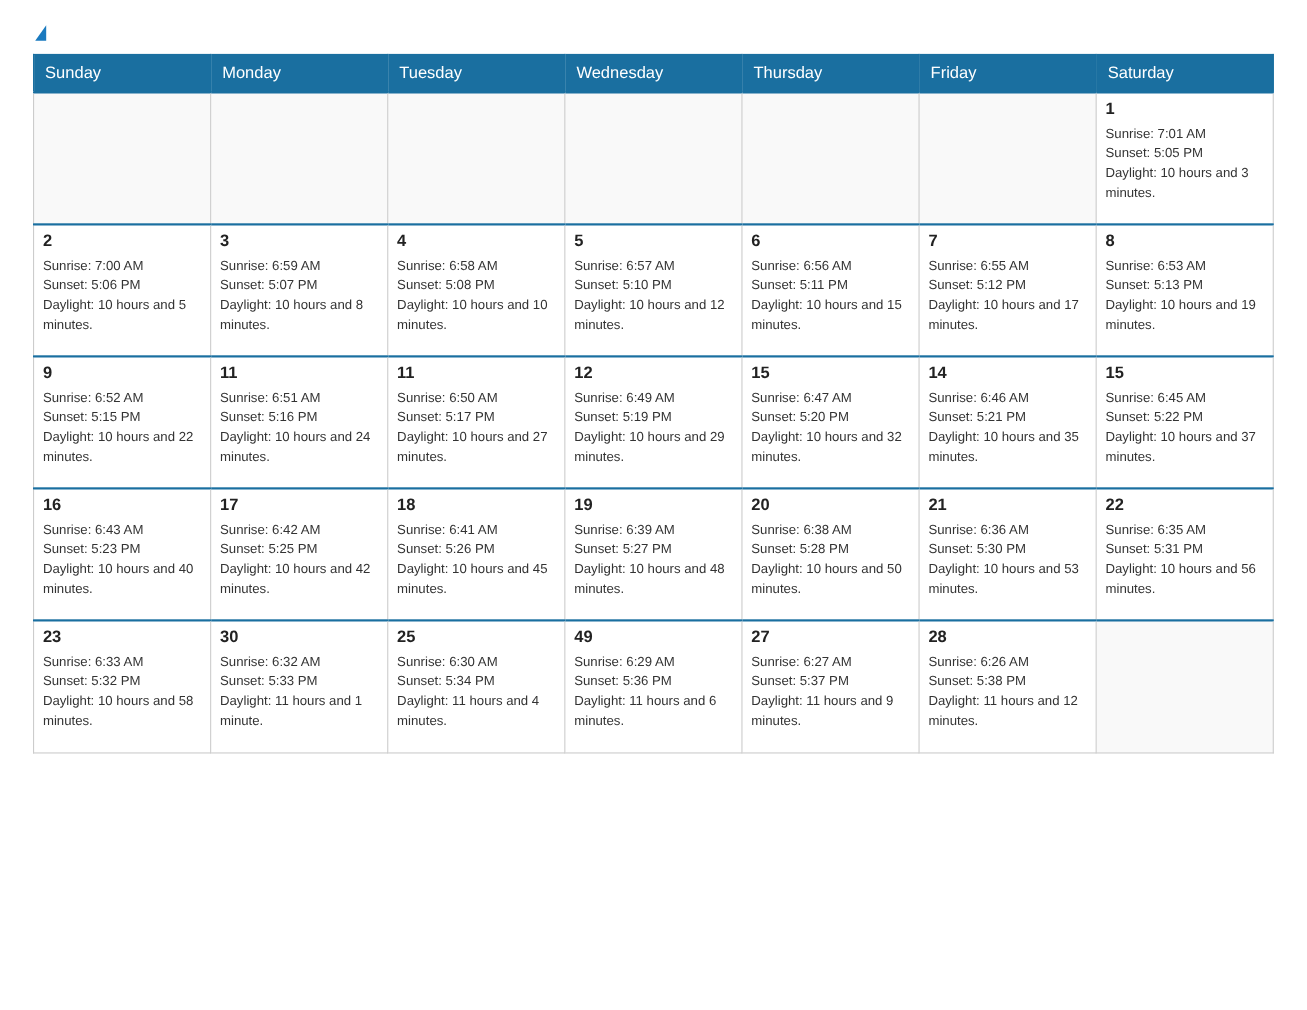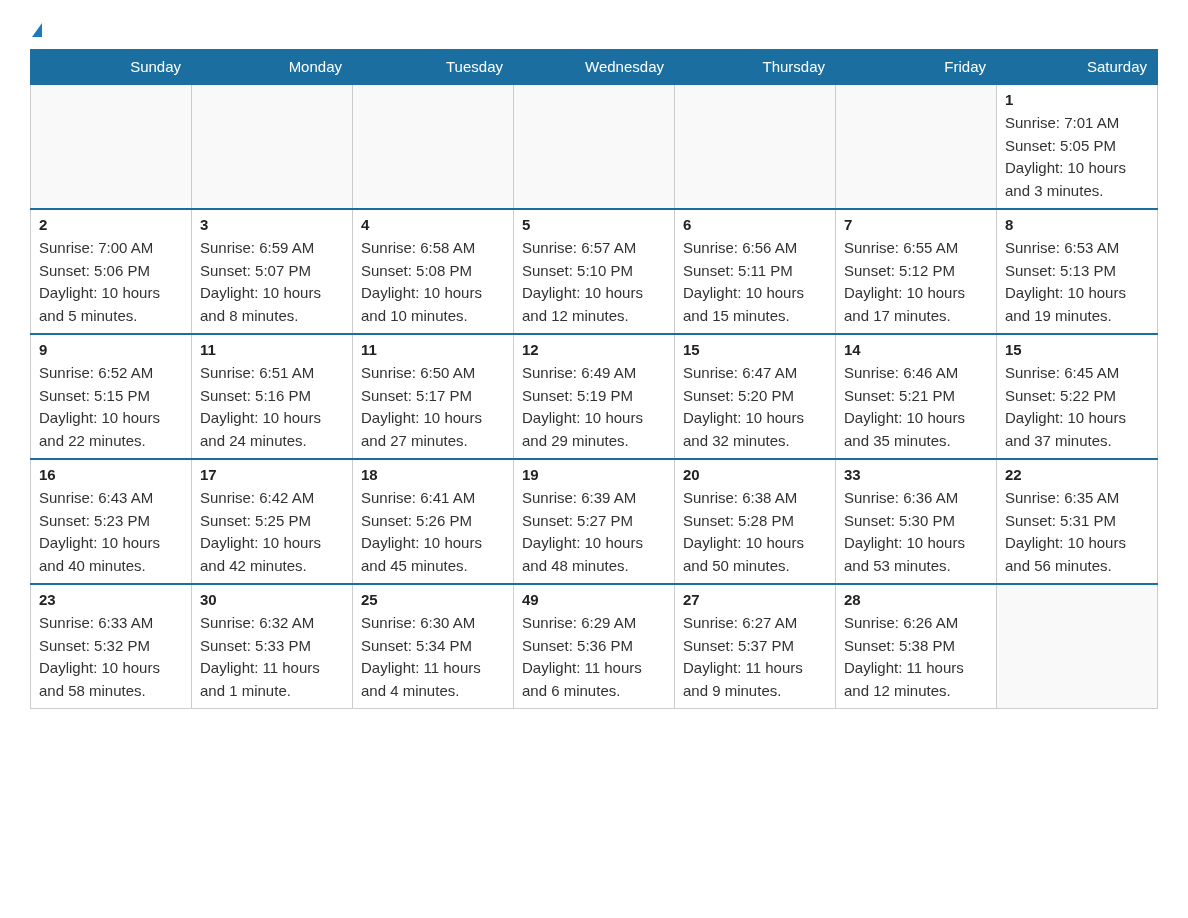--- a/index.html
+++ b/index.html
@@ -67,21 +67,21 @@
       width: 100%;
       border-collapse: collapse;
       margin-top: 10px;
     }
     .calendar th {
       background-color: #1a6fa0;
       color: #fff;
       font-size: 15px;
       font-weight: normal;
       padding: 8px 10px;
-      text-align: right;
+      text-align: left;
       border: 1px solid #1a6fa0;
     }
     .calendar td {
       vertical-align: top;
       border: 1px solid #ccc;
       padding: 6px 8px;
       width: calc(100% / 7);
       min-height: 120px;
       height: 120px;
     }
@@ -92,21 +92,21 @@
       border-top: 2px solid #1a6fa0;
     }
     .day-number {
       font-size: 15px;
       font-weight: bold;
       color: #222;
       margin-bottom: 4px;
       display: block;
     }
     .day-info {
-      font-size: 15px;
+      font-size: 12px;
       color: #333;
       line-height: 1.5;
     }
     .empty-cell {
       background: #f9f9f9;
     }
   </style>
 </head>
 <body>
 
@@ -224,21 +224,21 @@
         </td>
         <td>
           <span class="day-number">19</span>
           <div class="day-info">Sunrise: 6:39 AM<br>Sunset: 5:27 PM<br>Daylight: 10 hours and 48 minutes.</div>
         </td>
         <td>
           <span class="day-number">20</span>
           <div class="day-info">Sunrise: 6:38 AM<br>Sunset: 5:28 PM<br>Daylight: 10 hours and 50 minutes.</div>
         </td>
         <td>
-          <span class="day-number">33</span>
+          <span class="day-number">21</span>
           <div class="day-info">Sunrise: 6:36 AM<br>Sunset: 5:30 PM<br>Daylight: 10 hours and 53 minutes.</div>
         </td>
         <td>
           <span class="day-number">22</span>
           <div class="day-info">Sunrise: 6:35 AM<br>Sunset: 5:31 PM<br>Daylight: 10 hours and 56 minutes.</div>
         </td>
       </tr>
       <tr>
         <td>
           <span class="day-number">23</span>

